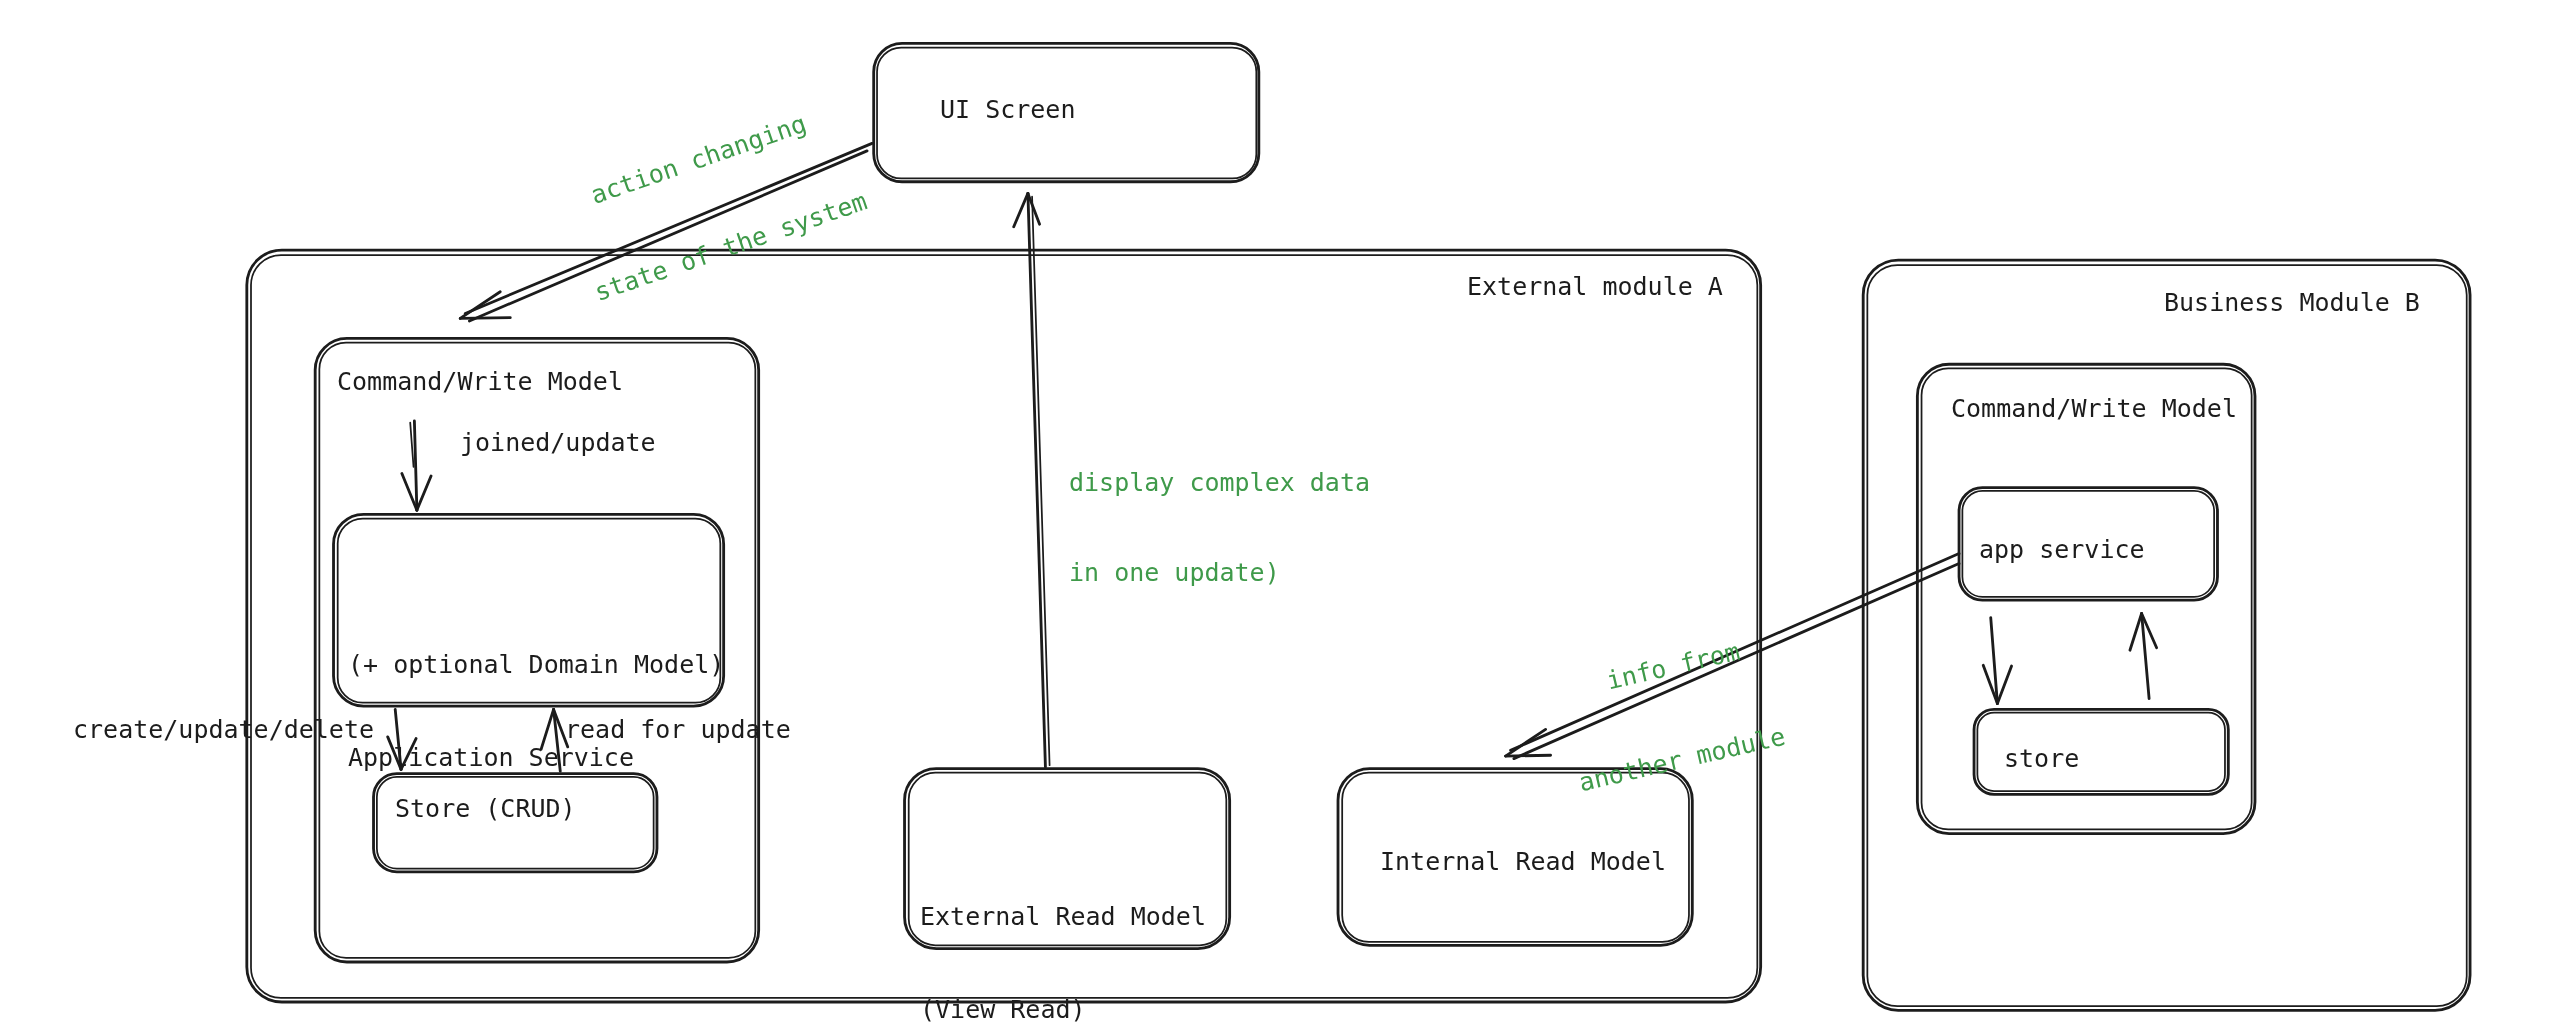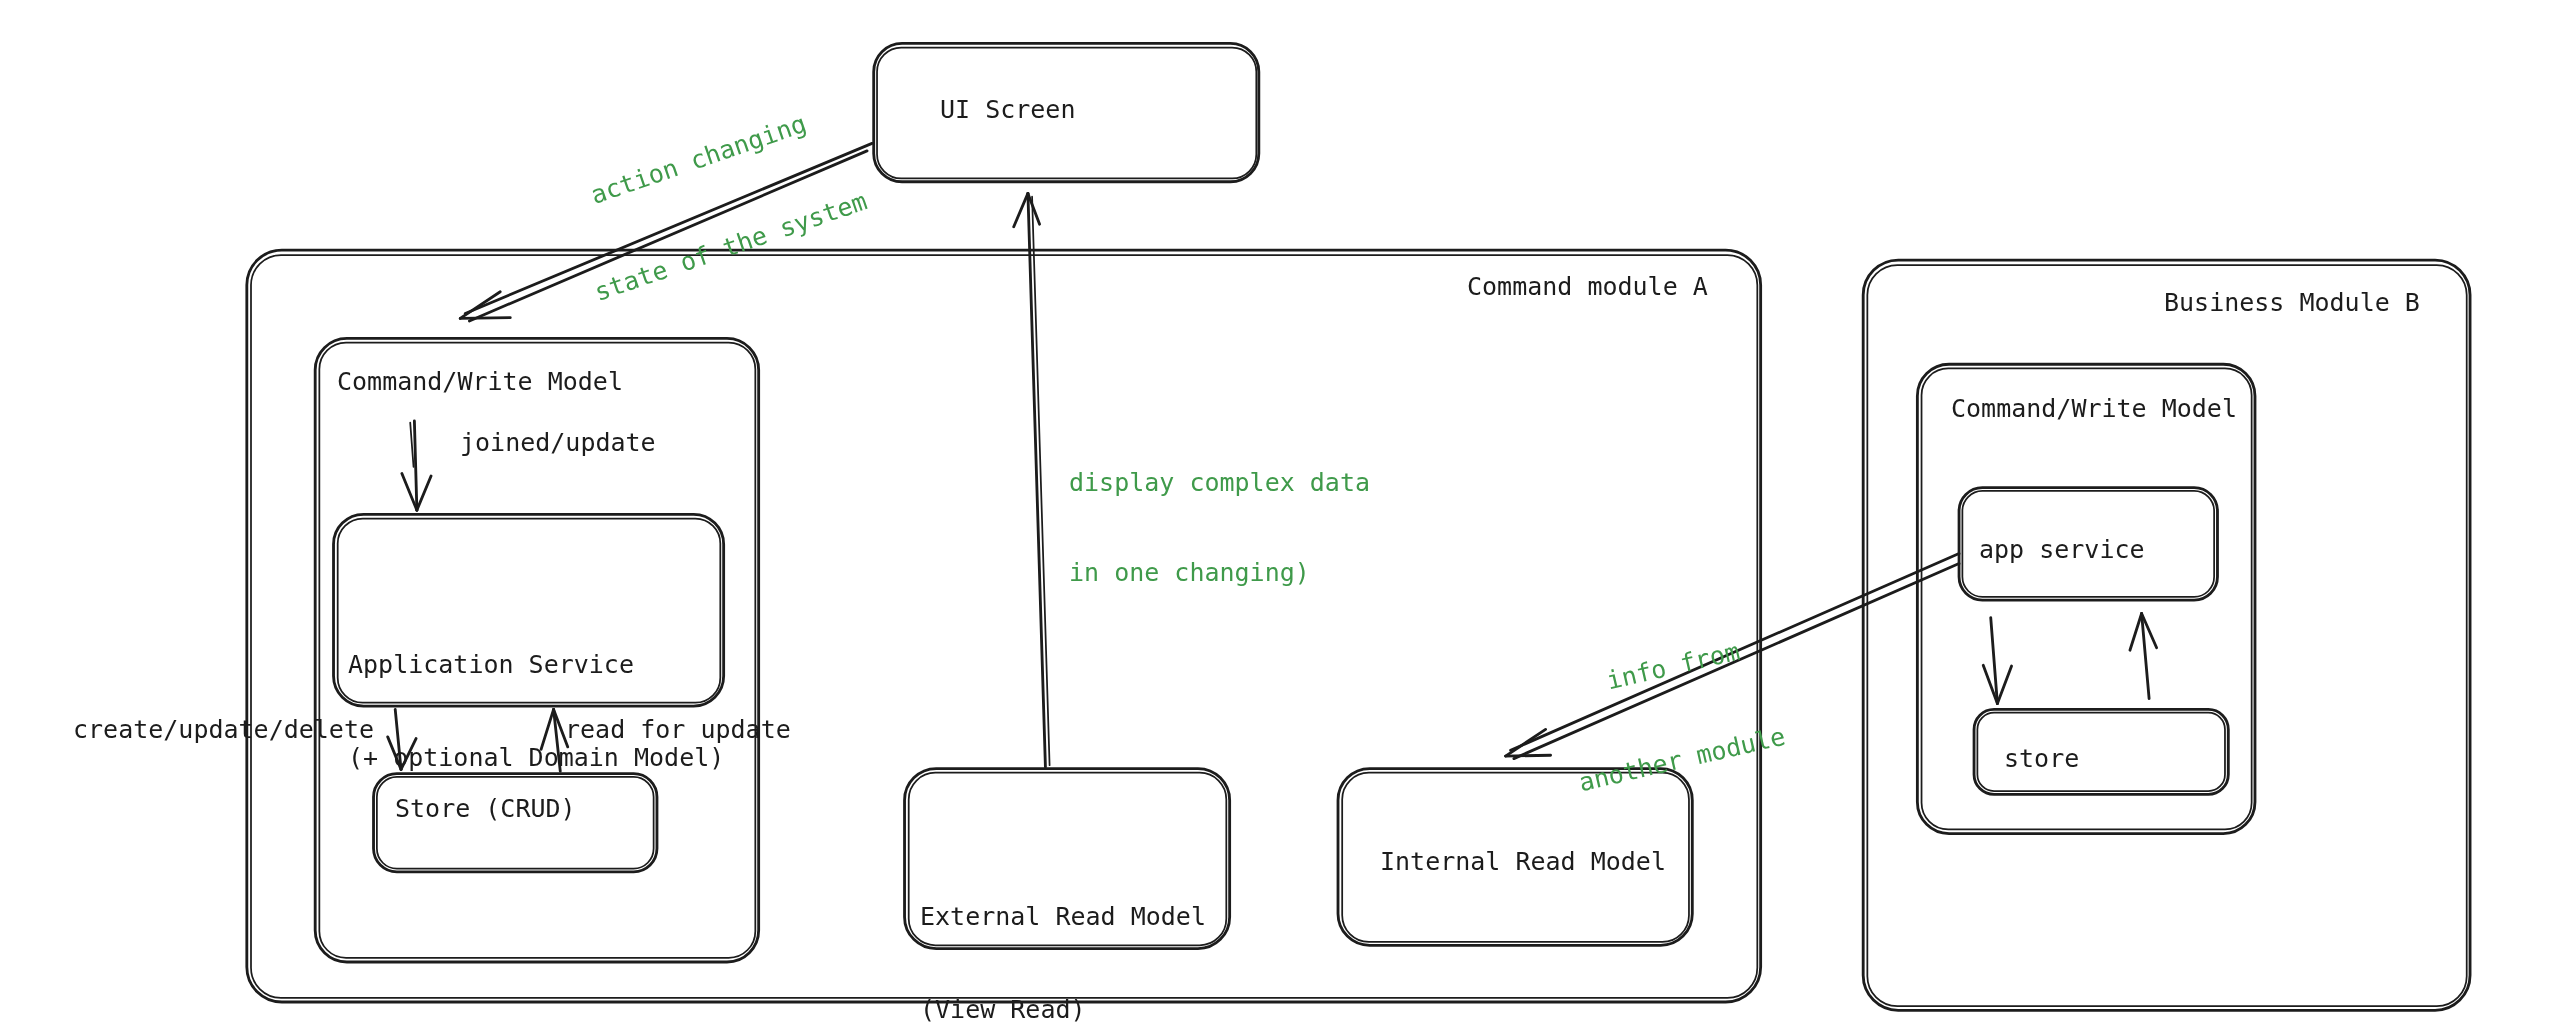--- a/index.html
+++ b/index.html
@@ -144,29 +144,29 @@
     <g>
       <path class="sk" d="M2350,664 L1812,900"></path>
       <path class="sk" d="M2350,676 L1816,910"></path>
       <path class="sk" d="M1806,907 L1854,875"></path>
       <path class="sk" d="M1806,907 L1860,906"></path>
     </g>
   </svg>
 
   <div class="lbl" style="left:940px;top:94px">UI Screen</div>
 
-  <div class="lbl" style="left:1467px;top:271px">Command module A</div>
+  <div class="lbl" style="left:1467px;top:271px">External module A</div>
 
   <div class="lbl" style="left:337px;top:366px">Command/Write Model</div>
 
   <div class="lbl" style="left:460px;top:427px">joined/update</div>
 
   <div class="lbl" style="left:348px;top:587px;line-height:31px">
+    <span class="line">(+ optional Domain Model)</span>
     <span class="line">Application Service</span>
-    <span class="line">(+ optional Domain Model)</span>
   </div>
 
   <div class="lbl" style="left:73px;top:714px">create/update/delete</div>
 
   <div class="lbl" style="left:565px;top:714px">read for update</div>
 
   <div class="lbl" style="left:395px;top:793px">Store (CRUD)</div>
 
   <div class="lbl" style="left:920px;top:839px;line-height:31px">
     <span class="line">External Read Model</span>
@@ -183,21 +183,21 @@
 
   <div class="lbl" style="left:2004px;top:743px">store</div>
 
   <div class="lbl green rot19" style="left:540px;top:132px;line-height:31px">
     <span class="line ml34">action changing</span>
     <span class="line">state of the system</span>
   </div>
 
   <div class="lbl green" style="left:1069px;top:408px;line-height:30px">
     <span class="line">display complex data</span>
-    <span class="line">in one changing)</span>
+    <span class="line">in one update)</span>
   </div>
 
   <div class="lbl green rot13" style="left:1541px;top:617px;line-height:31px">
     <span class="line ml60">info from</span>
     <span class="line">another module</span>
   </div>
 
 </div>
 
 

